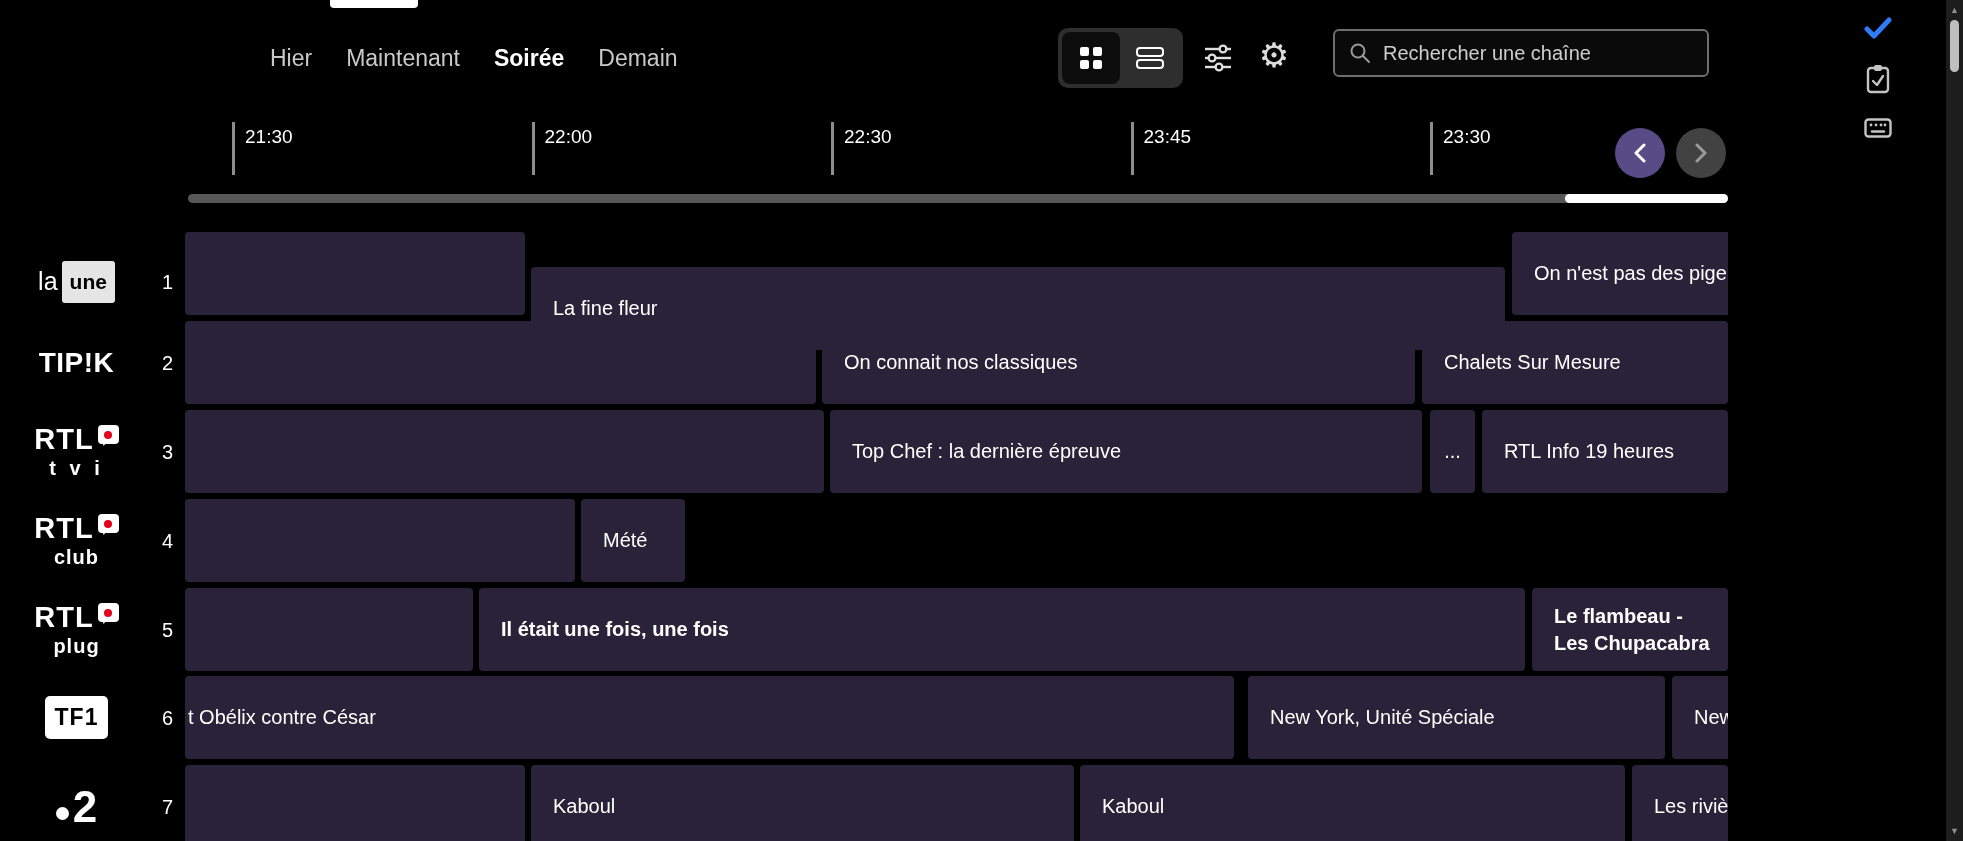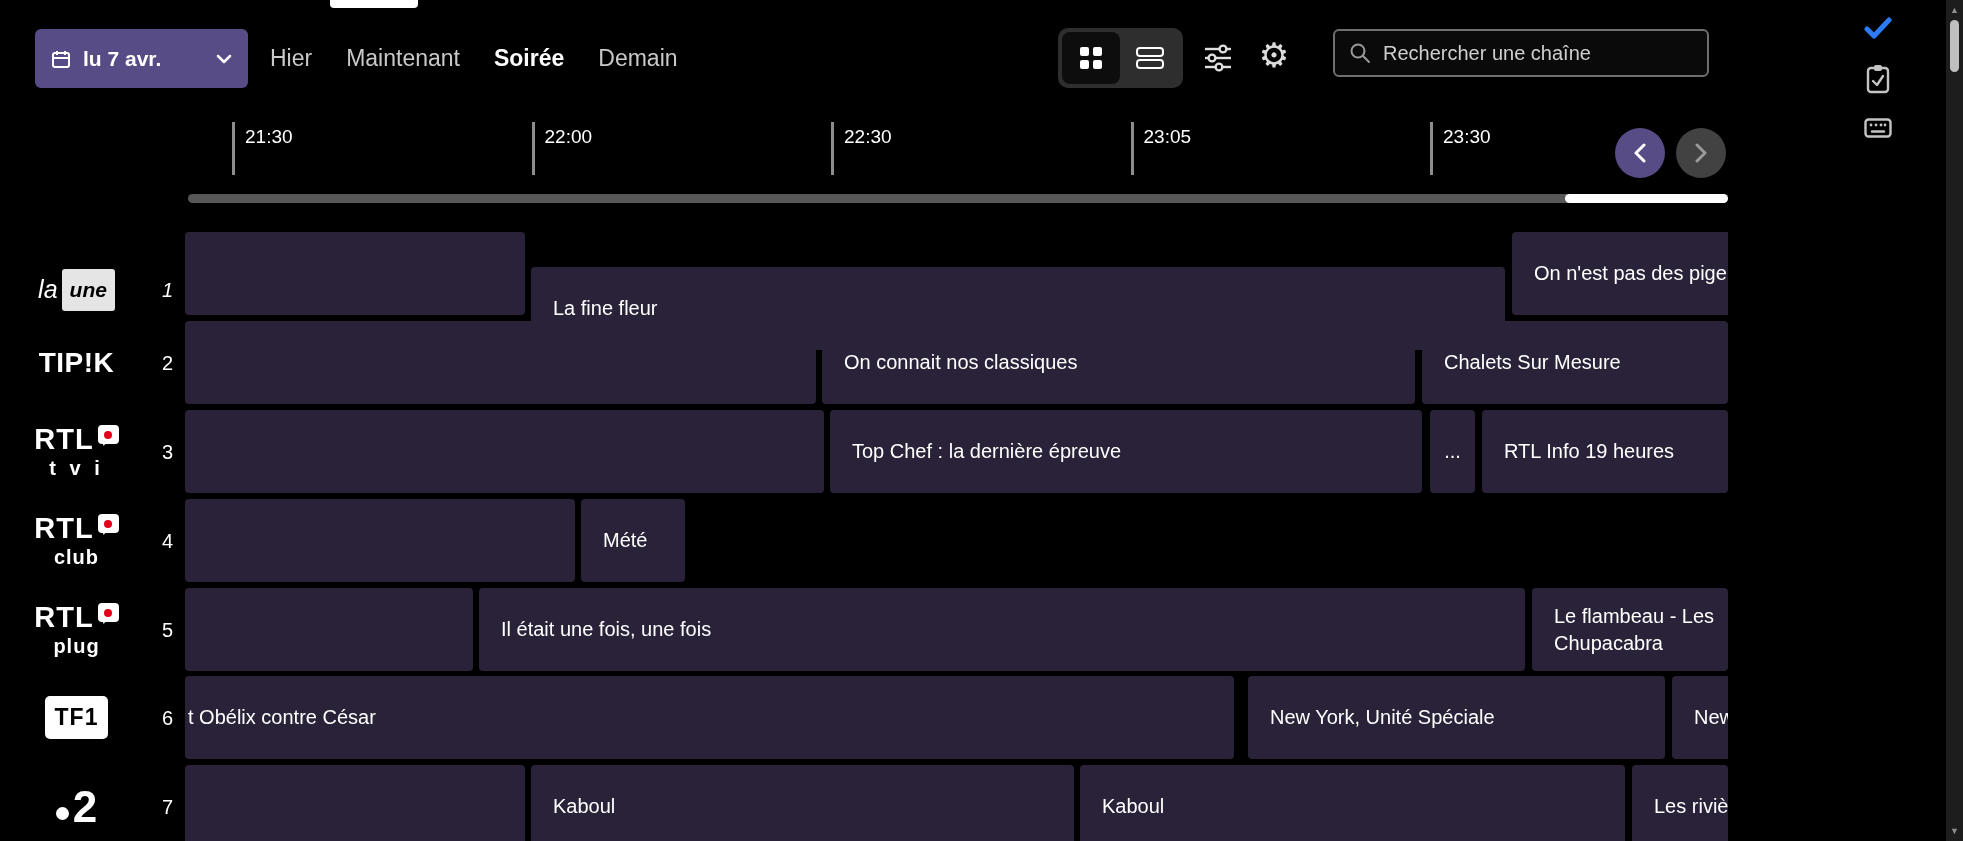--- a/index.html
+++ b/index.html
@@ -92,36 +92,20 @@
   .v-up{top:2px}.v-down{bottom:2px}
   .v-thumb{position:absolute;left:4px;top:20px;width:9px;height:52px;background:#bfbfbf;border-radius:5px}
 </style>
 </head>
 <body>
 
 <div class="screen">
 
   <div class="top-sliver"></div>
 
-  <button class="date-btn">
-    <span style="display:flex">
-      <svg width="20" height="20" viewBox="0 0 20 20">
-          <rect x="2" y="4" width="16" height="14" rx="2" fill="none" stroke="#fff" stroke-width="2"></rect>
-          <line x1="6" y1="2" x2="6" y2="6" stroke="#fff" stroke-width="2"></line>
-          <line x1="14" y1="2" x2="14" y2="6" stroke="#fff" stroke-width="2"></line>
-          <line x1="2" y1="9" x2="18" y2="9" stroke="#fff" stroke-width="2"></line>
-        </svg>
-    </span>
-    <span>lu 7 avr.</span>
-    <span class="chev">
-      <svg width="16" height="10" viewBox="0 0 16 10">
-          <polyline points="2,2 8,8 14,2" fill="none" stroke="#fff" stroke-width="2.5" stroke-linecap="round" stroke-linejoin="round"></polyline>
-        </svg>
-    </span>
-  </button>
 
   <nav class="tabs">
       <button class="tab">Hier</button>
       <button class="tab">Maintenant</button>
       <button class="tab active">Soirée</button>
       <button class="tab">Demain</button>
     </nav>
 
   <div class="view-toggle">
     <button class="vt-btn active">
@@ -180,21 +164,21 @@
         <div class="tick" style="left: 346.5px;">
           <span class="tick-line"></span>
           <span class="tick-time">22:00</span>
         </div>
         <div class="tick" style="left: 646px;">
           <span class="tick-line"></span>
           <span class="tick-time">22:30</span>
         </div>
         <div class="tick" style="left: 945.5px;">
           <span class="tick-line"></span>
-          <span class="tick-time">23:05</span>
+          <span class="tick-time">23:45</span>
         </div>
         <div class="tick" style="left: 1245px;">
           <span class="tick-line"></span>
           <span class="tick-time">23:30</span>
         </div>
       </div>
   </div>
 
   <button class="nav-arrow nav-left">
     <span style="display:flex">
@@ -209,21 +193,21 @@
           <polyline points="3,2 11,10 3,18" fill="none" stroke="#9a9a9a" stroke-width="3" stroke-linecap="round" stroke-linejoin="round"></polyline>
         </svg>
     </span>
   </button>
 
   <div class="h-scroll">
     <div class="h-thumb"></div>
   </div>
 
   <div class="channel-column">
-      <div class="ch-row" style="top: 16px; font-style: italic;">
+      <div class="ch-row" style="top: 8px;">
         <span class="ch-logo-wrap">
           <span class="logo-laune">
             <span class="laune-la">la</span>
             <span class="laune-box">une</span>
           </span>
         </span>
         <span class="ch-num">1</span>
       </div>
       <div class="ch-row" style="top: 89px;">
         <span class="ch-logo-wrap">
@@ -327,21 +311,21 @@
         </div>
       </div>
       <div class="prog-row" style="top: 267px;">
         <div class="prog" style="left: 0px; width: 390px;">
           <span class="prog-title"></span>
         </div>
         <div class="prog" style="left: 396px; width: 104px;">
           <span class="prog-title">Mété</span>
         </div>
       </div>
-      <div class="prog-row" style="top: 356px;">
+      <div class="prog-row" style="top: 356px; font-weight: bold;">
         <div class="prog" style="left: 0px; width: 288px;">
           <span class="prog-title"></span>
         </div>
         <div class="prog" style="left: 294px; width: 1046px;">
           <span class="prog-title">Il était une fois, une fois</span>
         </div>
         <div class="prog wrap" style="left: 1347px; width: 196px;">
           <span class="prog-title">Le flambeau - Les Chupacabra</span>
         </div>
       </div>

